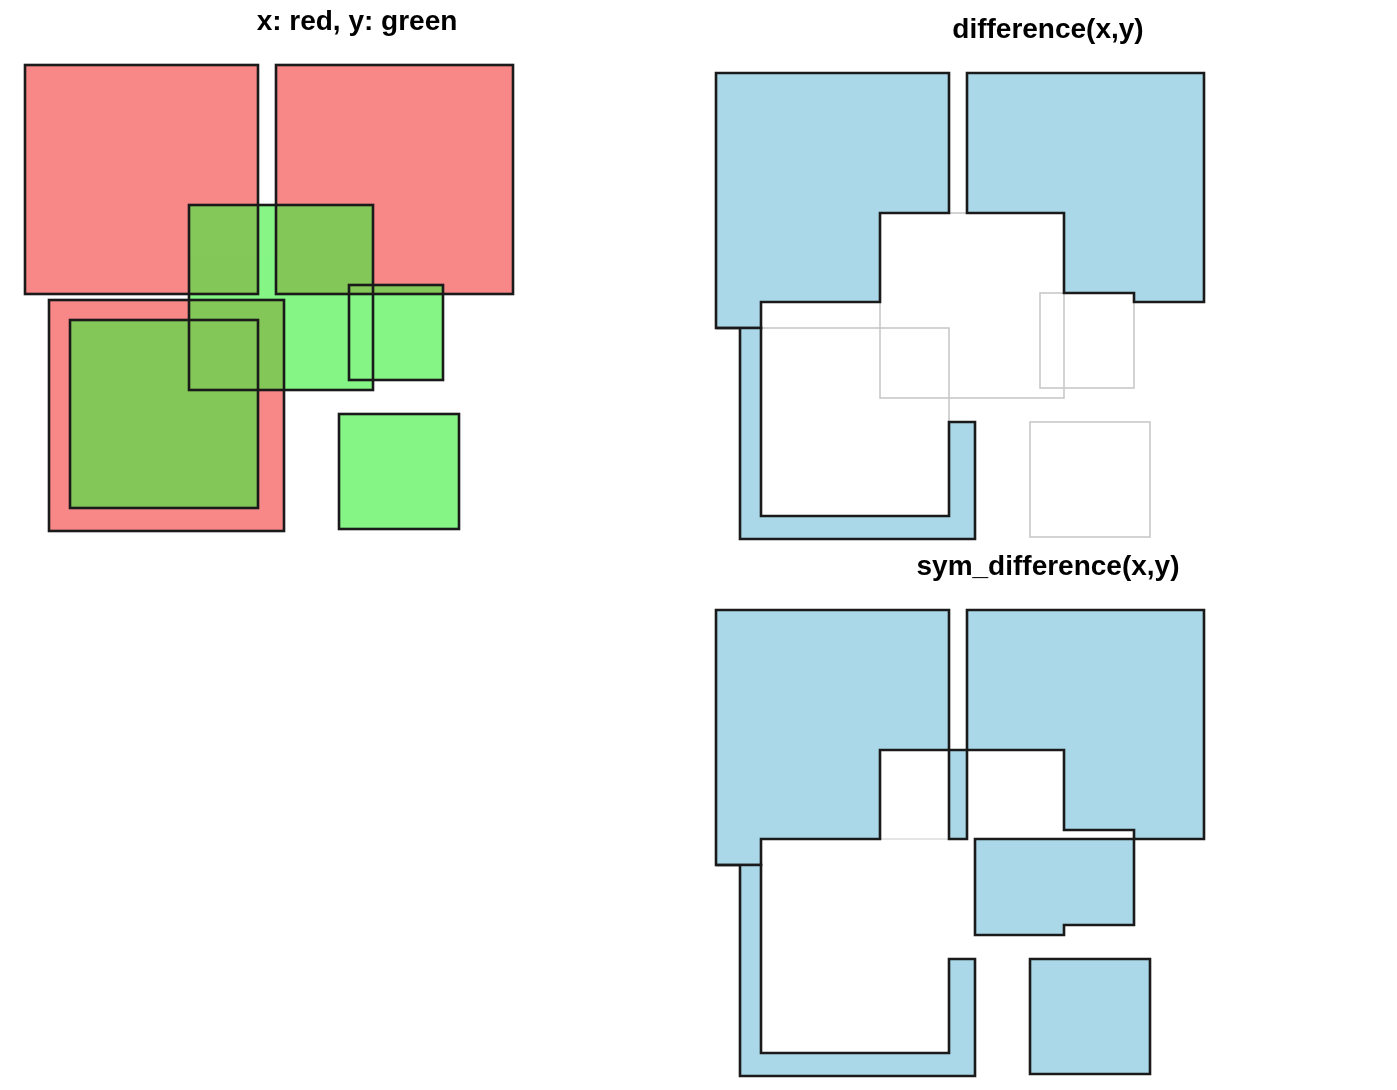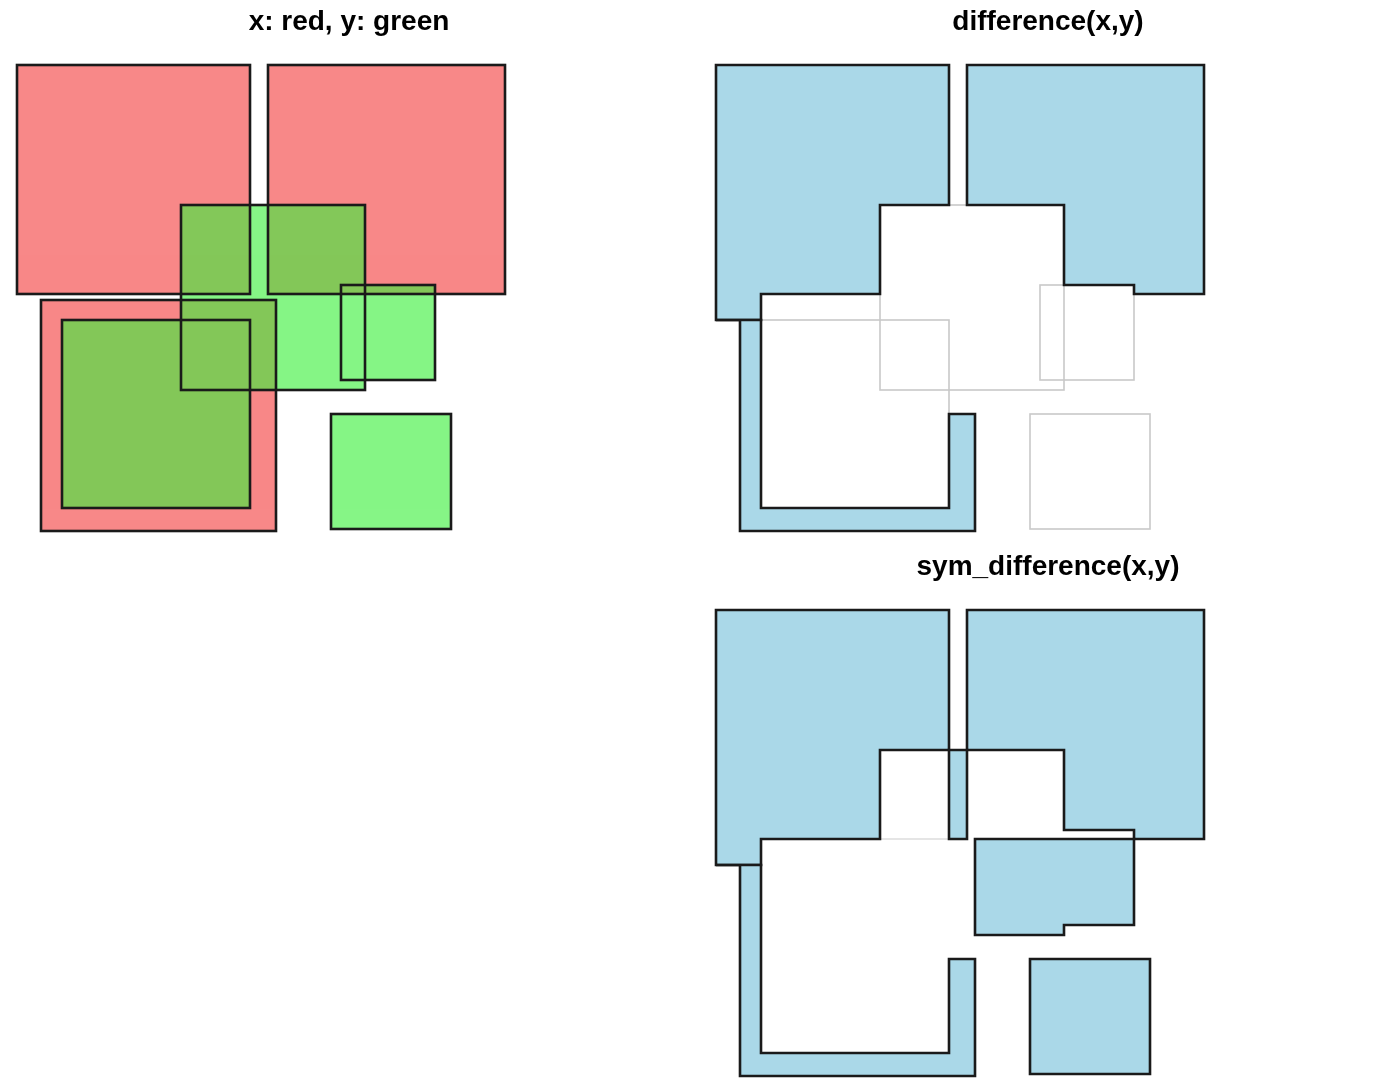--- a/index.html
+++ b/index.html
@@ -15,22 +15,22 @@
     text-align:center;
     font-family:"Liberation Sans", sans-serif;
     font-weight:bold;
     font-size:28px;
     color:#000000;
     letter-spacing:0px;
     line-height:34px;
   }
   .plot{position:absolute;left:0;top:44px;width:698px;height:500px;}
   svg{display:block;overflow:visible;}
-  .p1{left:0;top:0;}
-  .p2{left:699px;top:0;}
+  .p1{left:8px;top:0;}
+  .p2{left:699px;top:8px;}
   .p3{left:0;top:545px;}
   .p4{left:699px;top:545px;}
 </style>
 </head>
 <body>
 
 <div class="figure">
 
   <div class="panel p1">
     <div class="panel-title">x: red, y: green</div>

